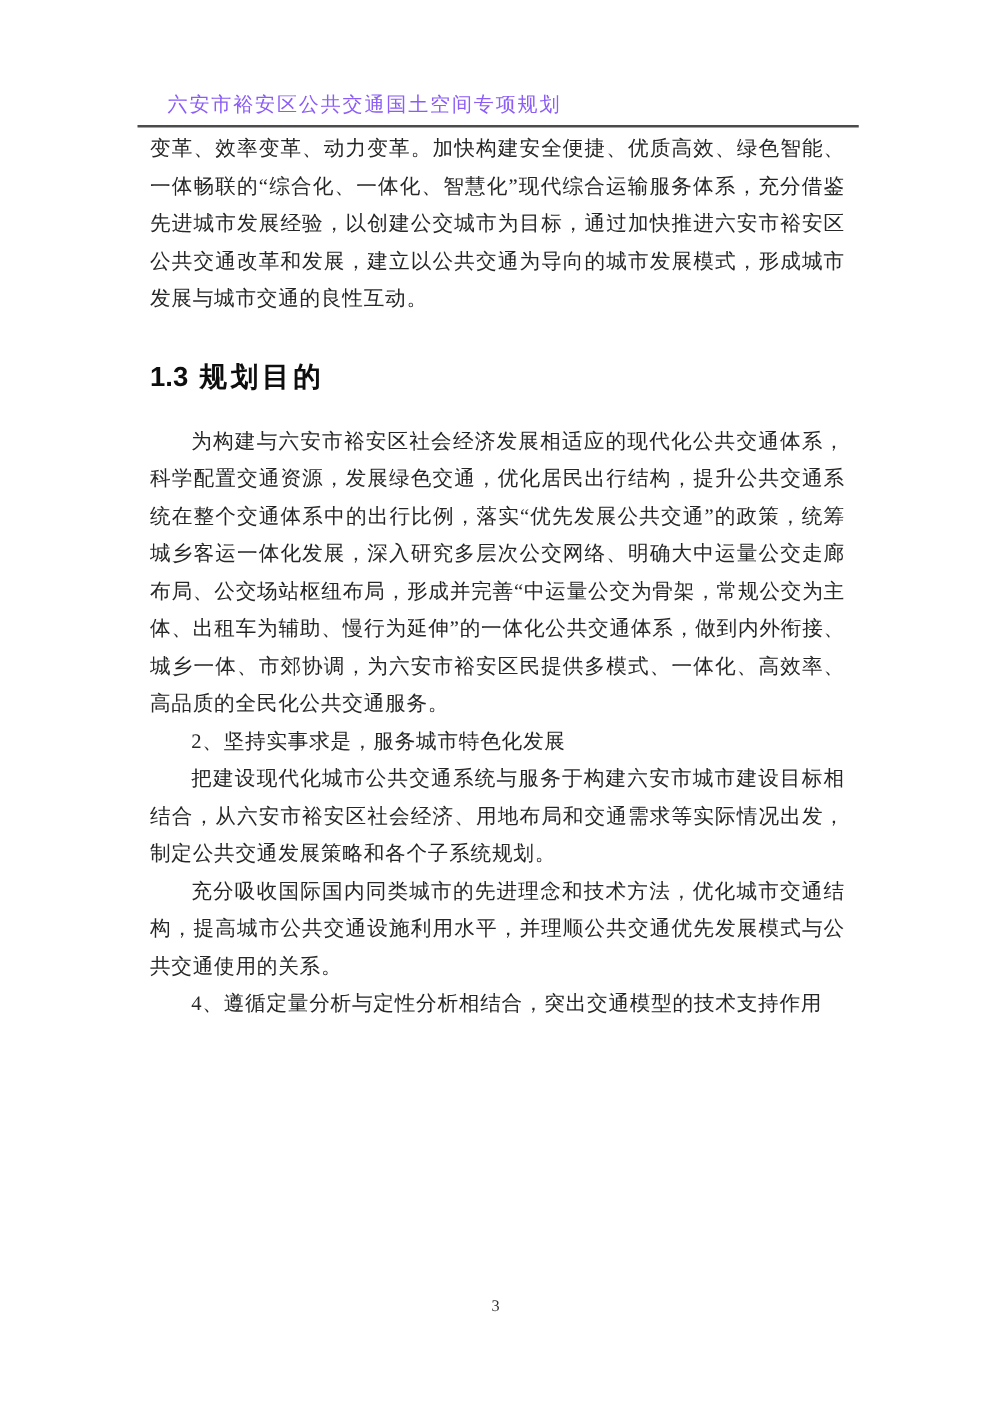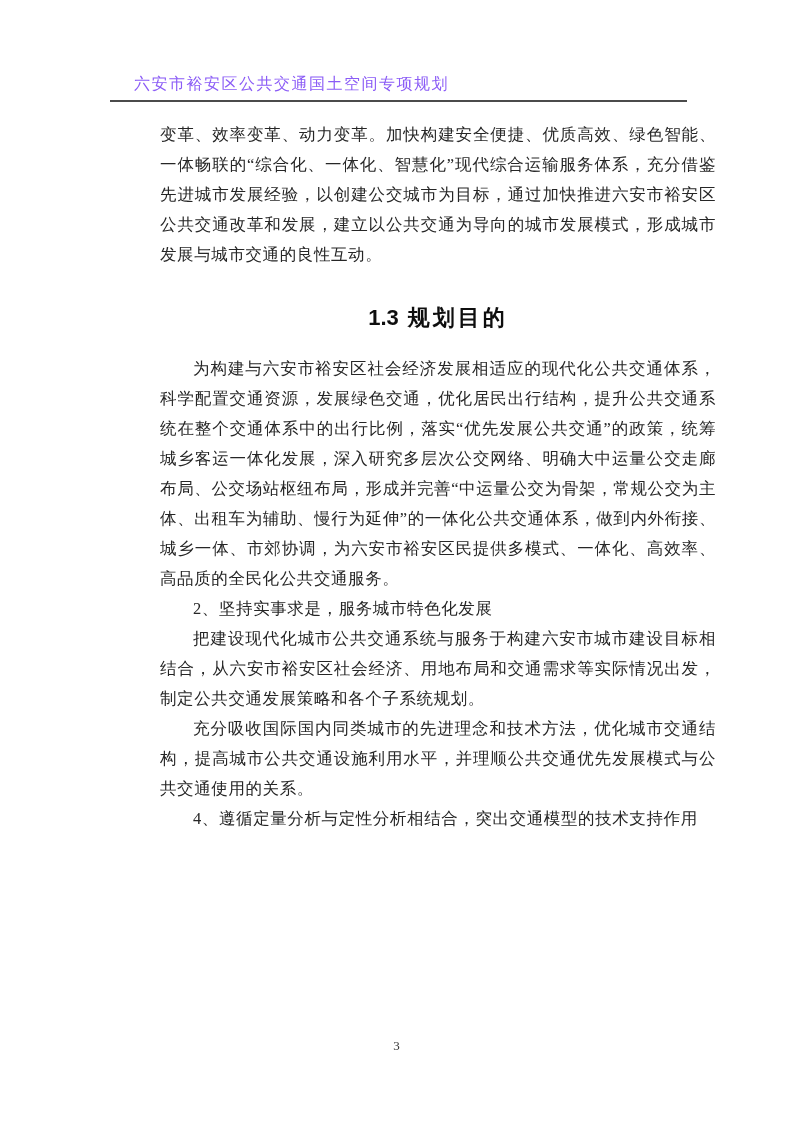--- a/index.html
+++ b/index.html
@@ -26,45 +26,44 @@
     padding-left: 24px;
     font-size: 16px;
     letter-spacing: 1.5px;
     color: #8b5cf6;
     white-space: nowrap;
   }
 
   
   .content {
     position: absolute;
-    top: 120px;
+    top: 104px;
     left: 120px;
     width: 556px;
     font-size: 16.5px;
     line-height: 30px;
     letter-spacing: 0.6px;
     color: #262626;
     text-align: justify;
-    margin-left: 40px;
   }
   .para {
     margin: 0;
     text-indent: 2em;
   }
   .para.no-indent { text-indent: 0; }
 
   .section-heading {
     margin: 34px 0 22px 0;
     font-family: "Liberation Sans", "DejaVu Sans", sans-serif;
     font-size: 22px;
     font-weight: bold;
     line-height: 1.25;
     color: #0e0e0e;
     letter-spacing: 3px;
-    text-align: center;
+    text-align: left;
     text-indent: 0;
   }
   .section-heading .sec-num {
     letter-spacing: 0;
     margin-right: 9px;
   }
 
   
   .footer {
     position: absolute;

